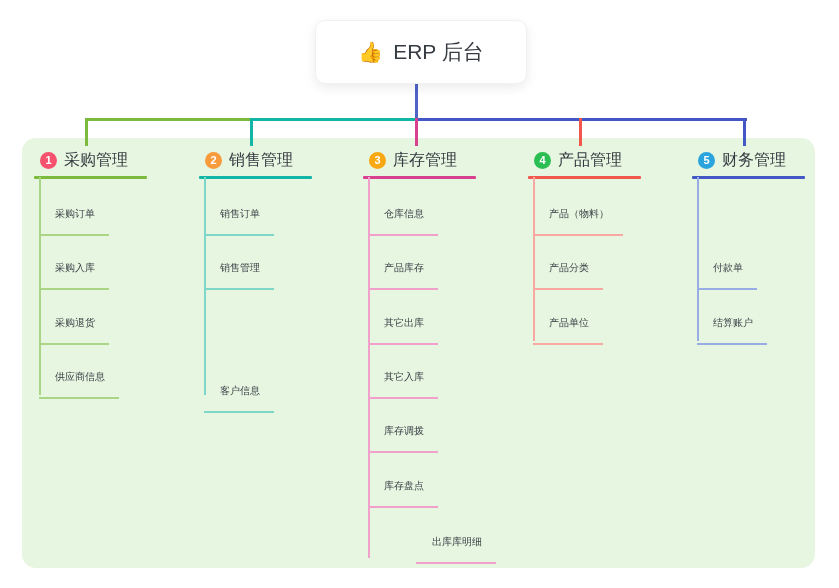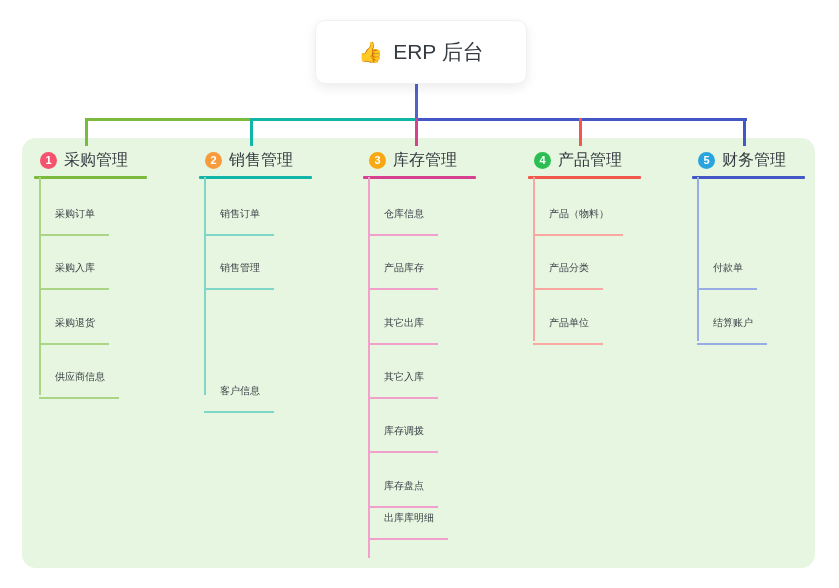--- a/index.html
+++ b/index.html
@@ -76,21 +76,21 @@
           <div class="branch-title">库存管理</div>
         </div>
         <div class="branch-underline" style="background: rgb(216, 65, 143);"></div>
         <div class="child-vline" style="top: 33px; height: 381px; background: rgb(240, 160, 202);"></div>
         <div class="child" style="top: 56px; border-bottom-color: rgb(240, 160, 202);">仓库信息</div>
         <div class="child" style="top: 110px; border-bottom-color: rgb(240, 160, 202);">产品库存</div>
         <div class="child" style="top: 165px; border-bottom-color: rgb(240, 160, 202);">其它出库</div>
         <div class="child" style="top: 273px; border-bottom-color: rgb(240, 160, 202);">库存调拨</div>
         <div class="child" style="top: 219px; border-bottom-color: rgb(240, 160, 202);">其它入库</div>
         <div class="child" style="top: 328px; border-bottom-color: rgb(240, 160, 202);">库存盘点</div>
-        <div class="child" style="top: 360px; border-bottom-color: rgb(240, 160, 202);">出库库明细</div>
+        <div class="child" style="top: 384px; border-bottom-color: rgb(240, 160, 202); margin-left: 48px;">出库库明细</div>
       </div>
       <div class="branch" style="left: 528px; width: 113px;">
         <div class="branch-header">
           <div class="badge" style="background: rgb(43, 191, 83);">4</div>
           <div class="branch-title">产品管理</div>
         </div>
         <div class="branch-underline" style="background: rgb(242, 87, 77);"></div>
         <div class="child-vline" style="top: 33px; height: 164px; background: rgb(248, 168, 160);"></div>
         <div class="child" style="top: 56px; border-bottom-color: rgb(248, 168, 160);">产品（物料）</div>
         <div class="child" style="top: 110px; border-bottom-color: rgb(248, 168, 160);">产品分类</div>

